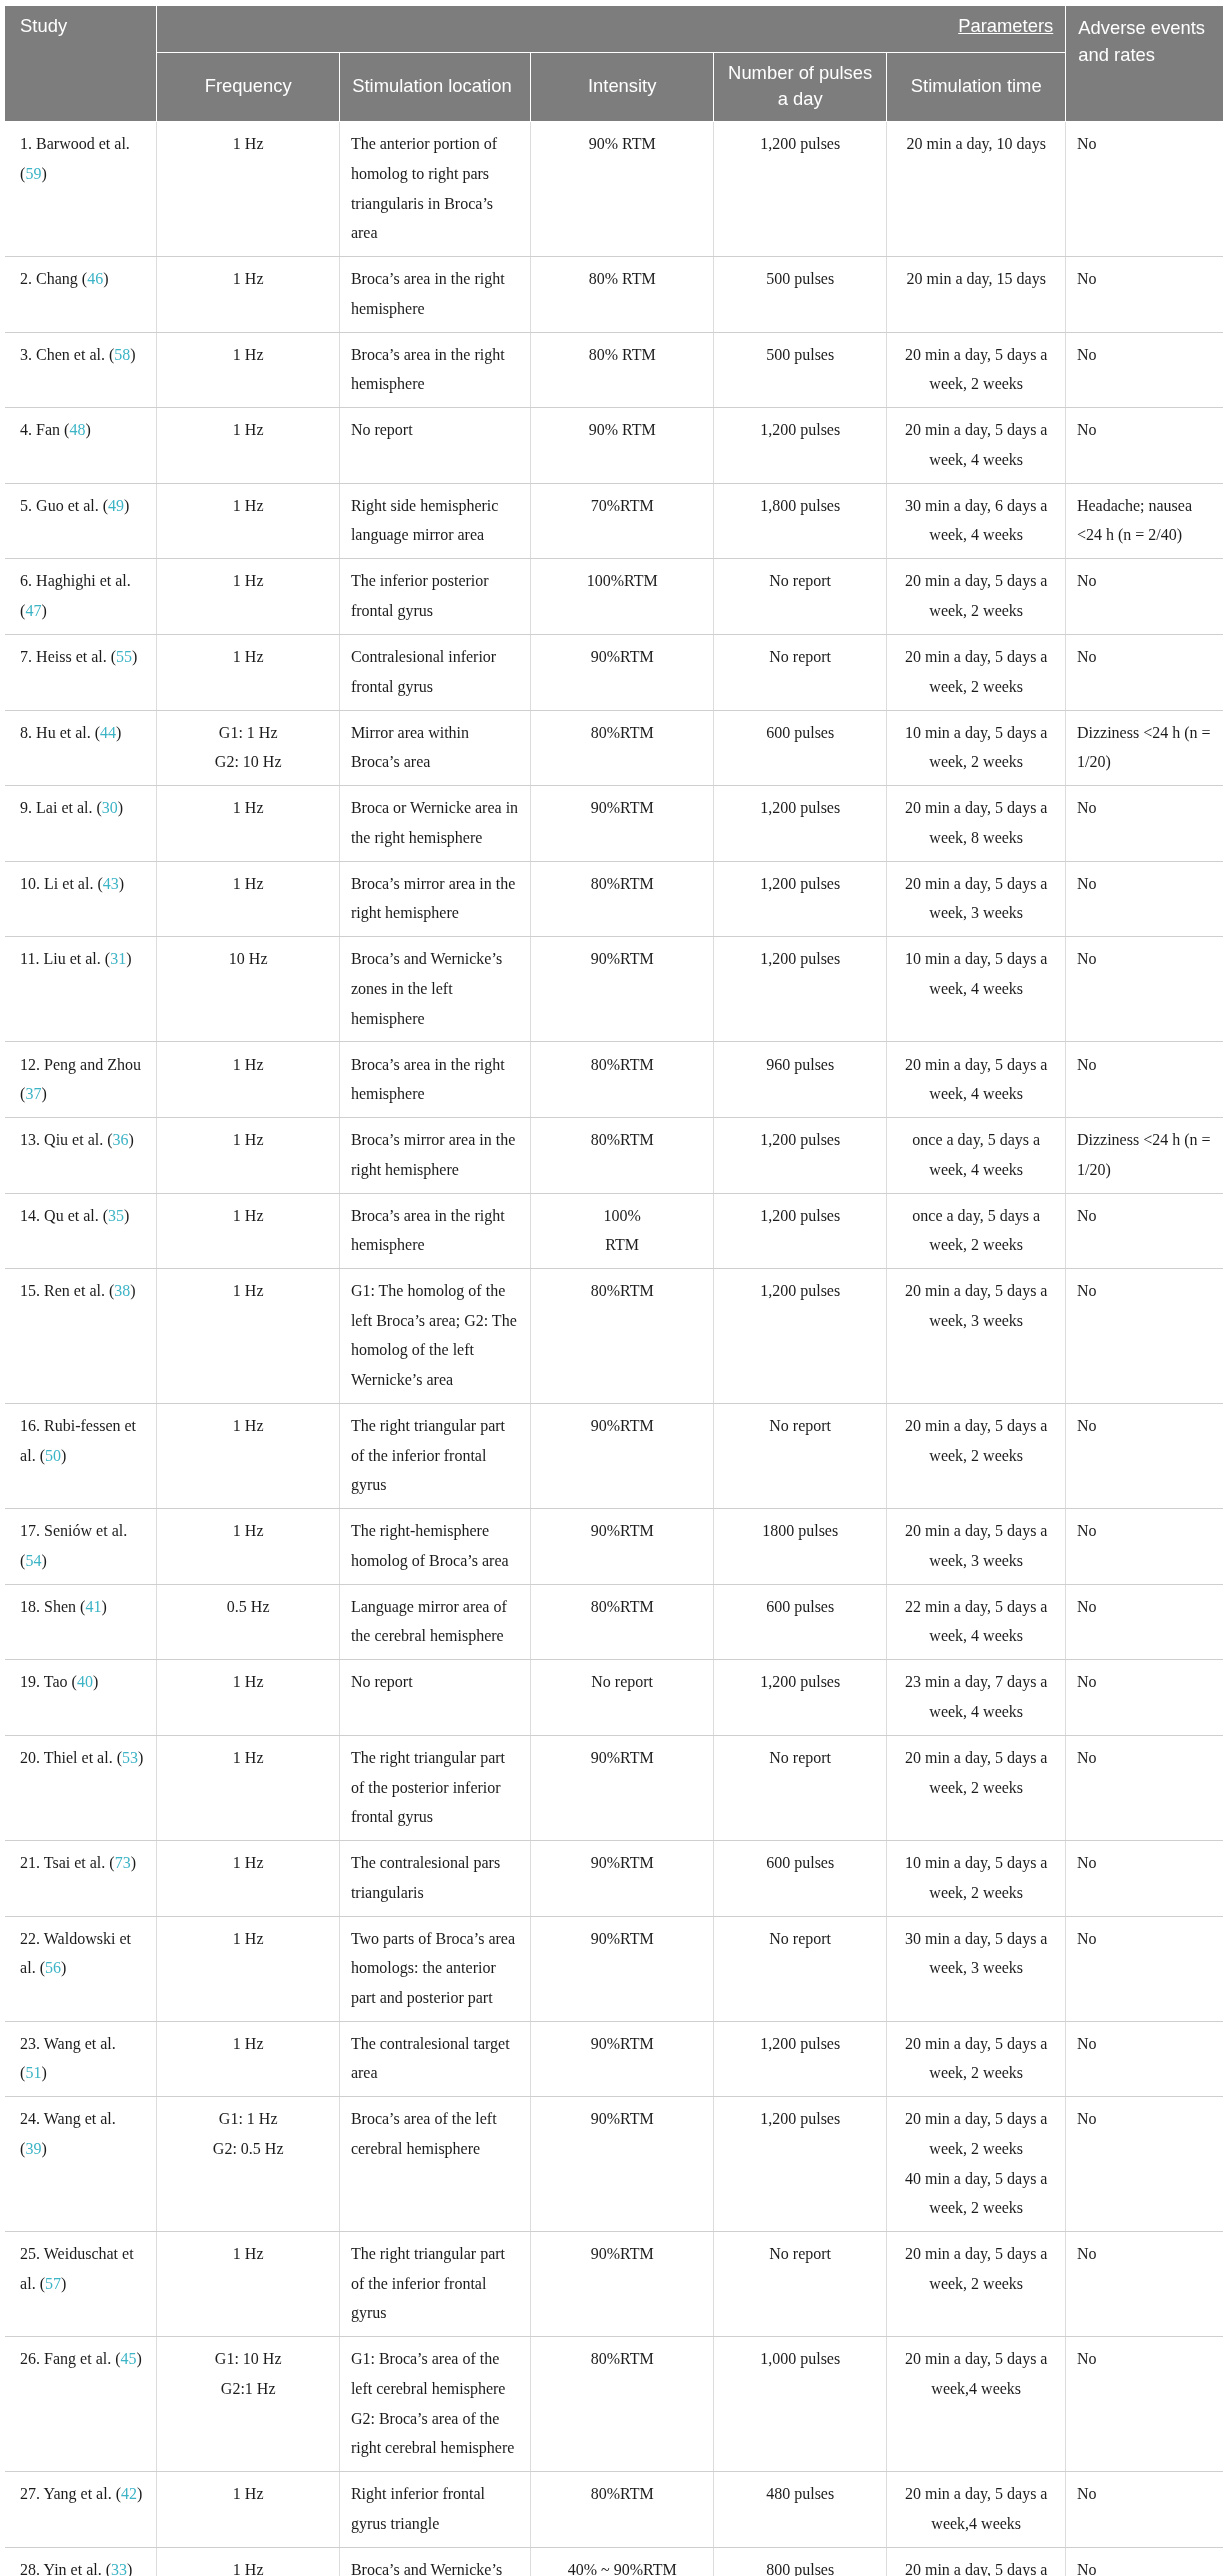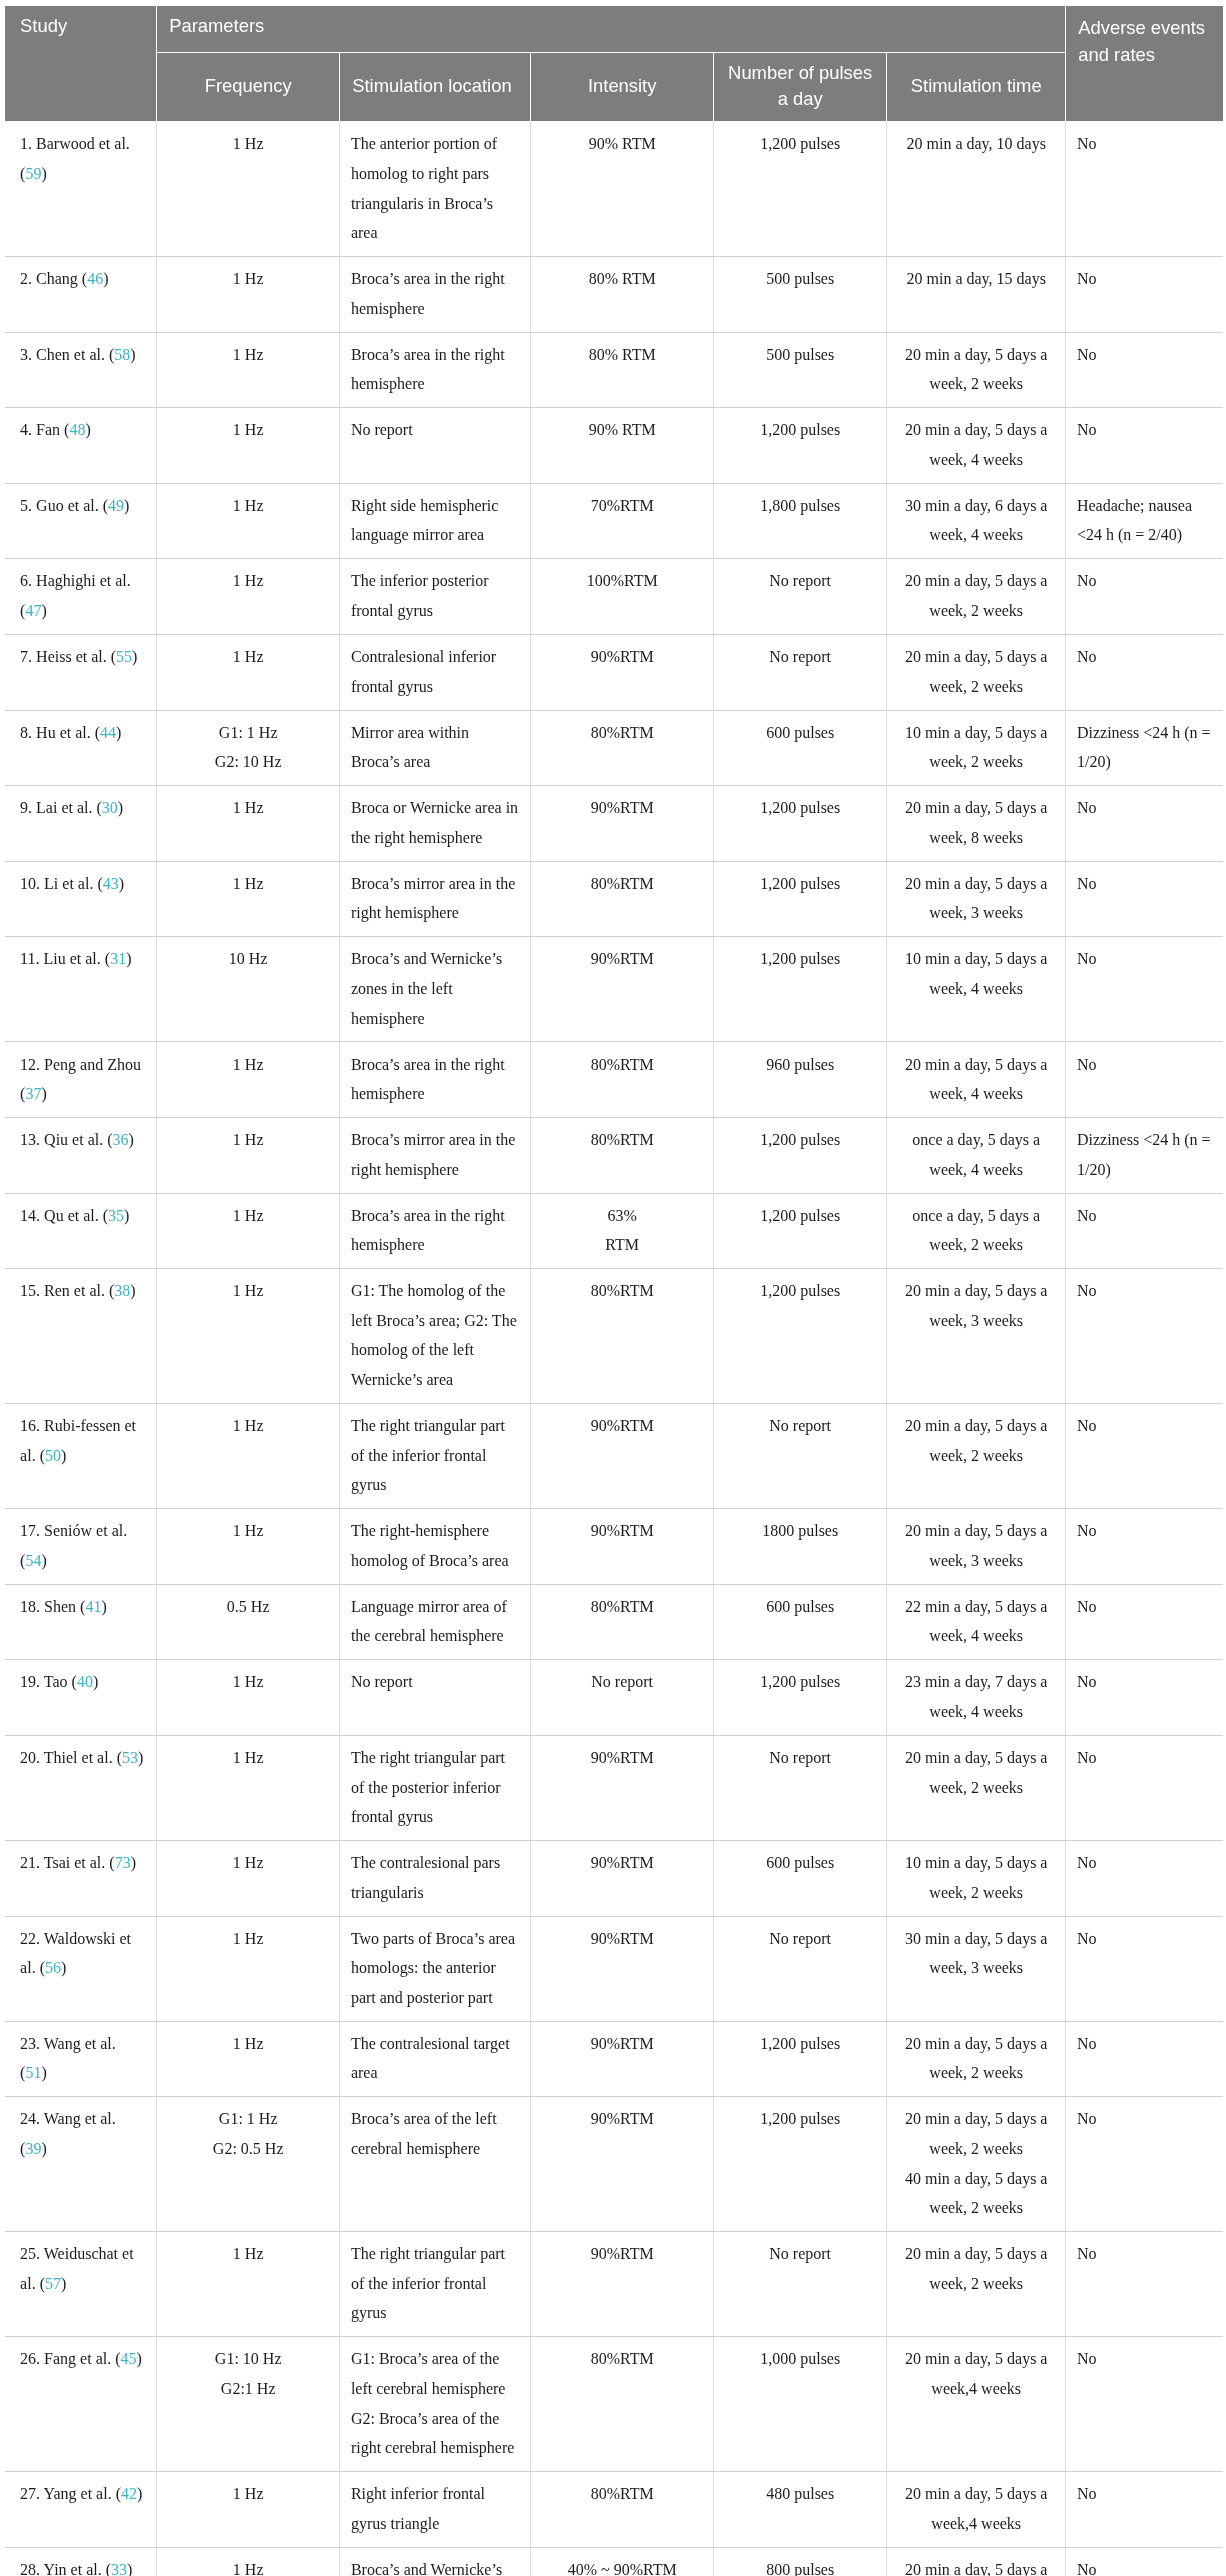--- a/index.html
+++ b/index.html
@@ -26,21 +26,21 @@
     font-weight:400;
     font-size:18.4px;
     border:1.2px solid #ffffff;
     vertical-align:top;
     padding:9.5px 12px;
     margin-left:12px;
   }
   thead tr.band1 th{height:27px;}
   thead tr.band2 th{height:59px;vertical-align:middle;padding-top:3.6px;padding-bottom:6px;}
   th.h-study{text-align:left;padding-left:15.4px;border-left:none;}
-  th.h-params{text-align:left;}
+  th.h-params{text-align:right;text-decoration:underline;}
   th.h-adverse{text-align:left;border-right:none;line-height:1.45;}
   th.h-sub-center{text-align:center;line-height:1.4;}
   th.h-sub-left{text-align:left;line-height:1.4;}
   
   tbody td{
     border-left:0.6px solid var(--v-border);
     border-right:0.6px solid var(--v-border);
     border-top:1.2px solid var(--h-border);
     border-bottom:1.2px solid var(--h-border);
     vertical-align:top;
@@ -203,21 +203,21 @@
           <td class="c-left">Broca’s mirror area in the right hemisphere</td>
           <td class="c-center">80%RTM</td>
           <td class="c-center">1,200 pulses</td>
           <td class="c-center">once a day, 5 days a week, 4 weeks</td>
           <td class="c-left c-adverse">Dizziness &lt;24 h (n = 1/20)</td>
         </tr>
         <tr>
           <td class="c-study"><span>14. Qu et al.</span> <span class="ref">35</span></td>
           <td class="c-center">1 Hz</td>
           <td class="c-left">Broca’s area in the right hemisphere</td>
-          <td class="c-center">63%
+          <td class="c-center">100%
 RTM</td>
           <td class="c-center">1,200 pulses</td>
           <td class="c-center">once a day, 5 days a week, 2 weeks</td>
           <td class="c-left c-adverse">No</td>
         </tr>
         <tr>
           <td class="c-study"><span>15. Ren et al.</span> <span class="ref">38</span></td>
           <td class="c-center">1 Hz</td>
           <td class="c-left">G1: The homolog of the left Broca’s area; G2: The homolog of the left Wernicke’s area</td>
           <td class="c-center">80%RTM</td>

